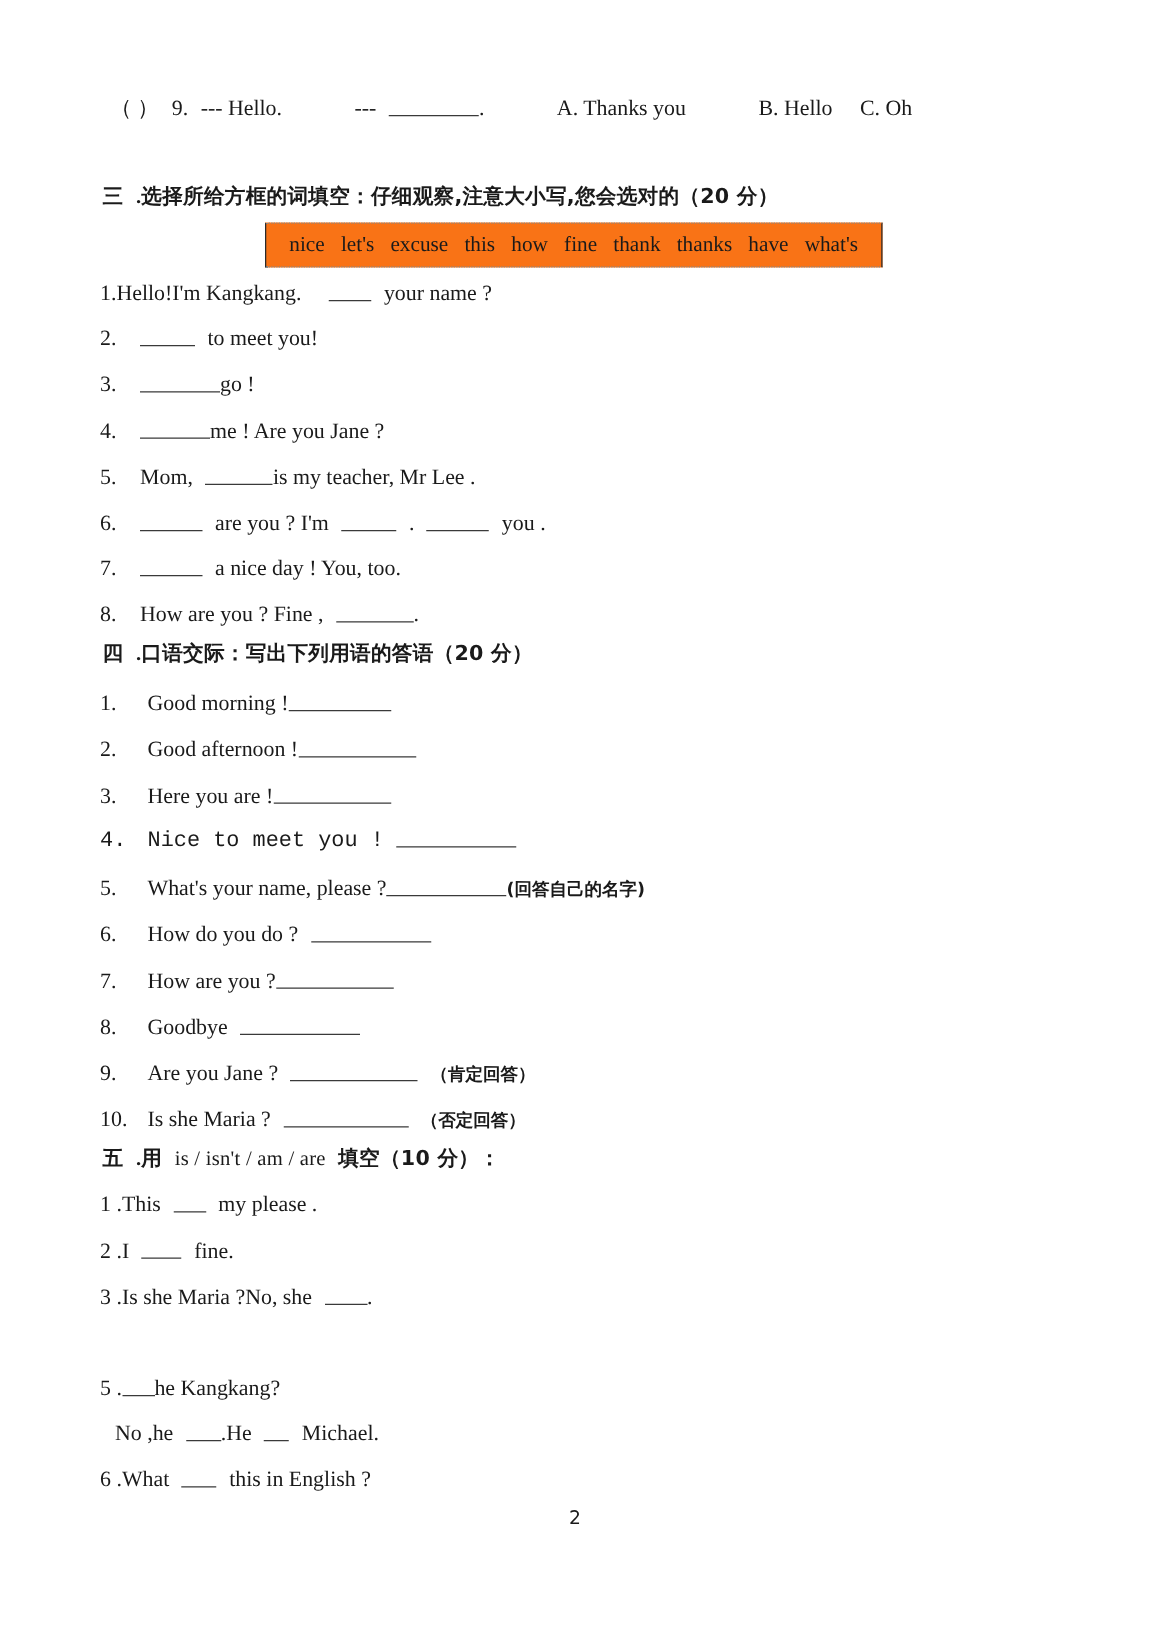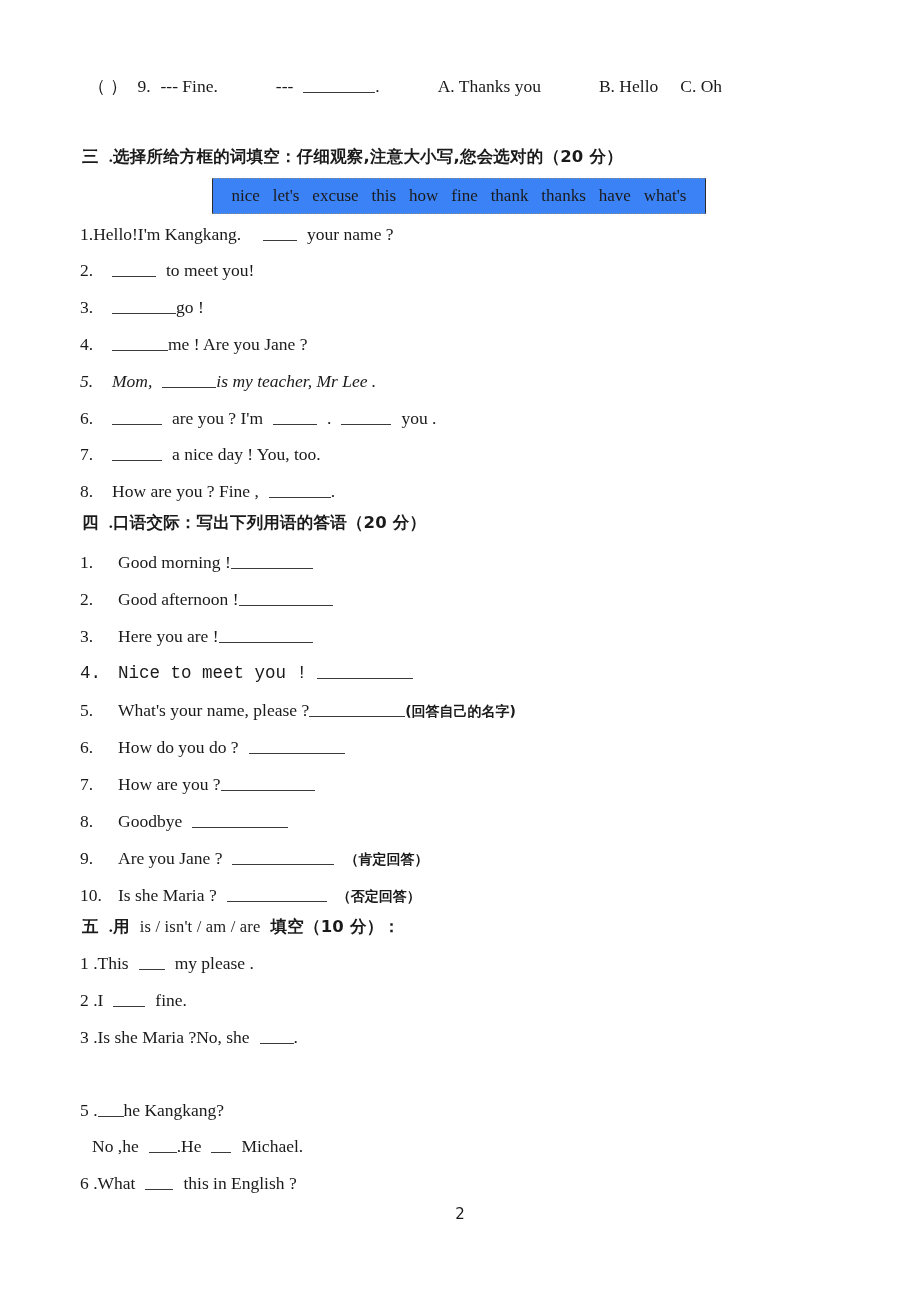--- a/index.html
+++ b/index.html
@@ -62,21 +62,21 @@
     position: absolute;
     left: 212px;
     top: 178px;
     width: 494px;
     height: 36px;
     box-sizing: border-box;
     border-left: 1.5px solid #2b2b2b;
     border-right: 1.5px solid #2b2b2b;
     border-top: 1.5px dotted #8a8a8a;
     border-bottom: 1.5px dotted #8a8a8a;
-    background: #3b82f6;
+    background: #f97316;
   }
   .wordbox .inner {
     position: absolute;
     left: 0; right: 0;
     top: 50%;
     transform: translateY(-50%);
     display: flex;
     justify-content: space-around;
     align-items: center;
     padding: 0 12px;
@@ -97,21 +97,21 @@
     color: #1a1a1a;
     font-family: "DejaVu Sans", "Liberation Sans", sans-serif;
   }
 </style>
 </head>
 <body>
 
 <div class="page">
 
   <div class="ln" style="left:88px; top:76px;">
-    <span>（  ）</span><span class="gap-s"></span><span>9.</span><span class="gap-s"></span><span>--- Fine.</span><span class="gap-xl"></span><span>---</span><span class="gap-s"></span><span class="bl" style="width:72px;"></span><span>.</span><span class="gap-xl"></span><span>A. Thanks you</span><span class="gap-xl"></span><span>B. Hello</span><span class="gap-m"></span><span>C. Oh</span>
+    <span>（  ）</span><span class="gap-s"></span><span>9.</span><span class="gap-s"></span><span>--- Hello.</span><span class="gap-xl"></span><span>---</span><span class="gap-s"></span><span class="bl" style="width:72px;"></span><span>.</span><span class="gap-xl"></span><span>A. Thanks you</span><span class="gap-xl"></span><span>B. Hello</span><span class="gap-m"></span><span>C. Oh</span>
   </div>
 
 
   <div class="ln cn" style="left:82px; top:147px;">
     <span>三</span><span class="gap-s"></span><span class="lat">.</span><span>选择所给方框的词填空：仔细观察,注意大小写,您会选对的（20 分）</span>
   </div>
 
   <div class="wordbox">
     <div class="inner">
       <span class="w">nice</span>
@@ -136,21 +136,21 @@
   </div>
 
   <div class="ln" style="left:80px; top:297px;">
     <span class="idx" style="width:32px;">3.</span><span class="bl" style="width:64px;"></span><span>go !</span>
   </div>
 
   <div class="ln" style="left:80px; top:334px;">
     <span class="idx" style="width:32px;">4.</span><span class="bl" style="width:56px;"></span><span>me ! Are you Jane ?</span>
   </div>
 
-  <div class="ln" style="left:80px; top:371px;font-style:italic;">
+  <div class="ln" style="left:80px; top:371px;">
     <span class="idx" style="width:32px;">5.</span><span>Mom,</span><span class="gap-s"></span><span class="bl" style="width:54px;"></span><span>is my teacher, Mr Lee .</span>
   </div>
 
   <div class="ln" style="left:80px; top:408px;">
     <span class="idx" style="width:32px;">6.</span><span class="bl" style="width:50px;"></span><span class="gap-s"></span><span>are you ? I'm</span><span class="gap-s"></span><span class="bl" style="width:44px;"></span><span class="gap-s"></span><span>.</span><span class="gap-s"></span><span class="bl" style="width:50px;"></span><span class="gap-s"></span><span>you .</span>
   </div>
 
   <div class="ln" style="left:80px; top:444px;">
     <span class="idx" style="width:32px;">7.</span><span class="bl" style="width:50px;"></span><span class="gap-s"></span><span>a nice day ! You, too.</span>
   </div>

